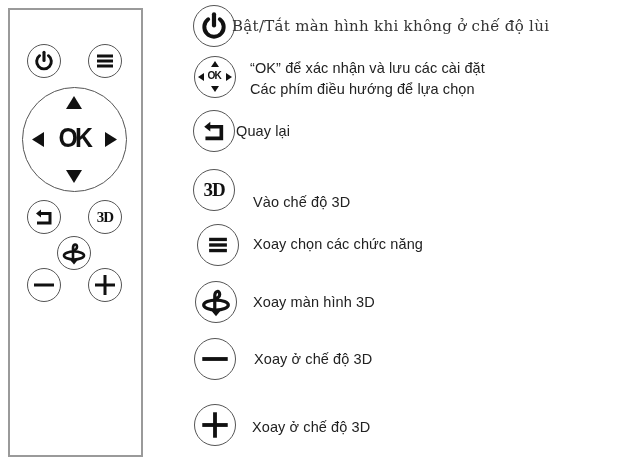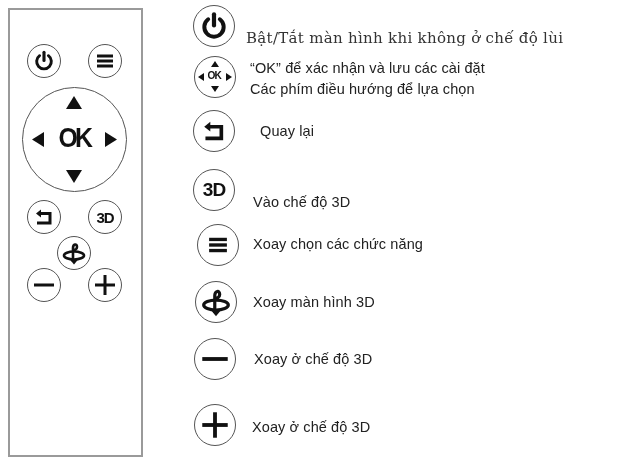--- a/index.html
+++ b/index.html
@@ -12,21 +12,21 @@
          box-sizing: border-box; display: flex; align-items: center; justify-content: center; }
   .btn svg { display: block; }
   .legend-icon { position: absolute; width: 42px; height: 42px; border: 1.6px solid #555;
                  border-radius: 50%; box-sizing: border-box; background: #fff;
                  display: flex; align-items: center; justify-content: center; }
   .label { position: absolute; font-size: 14.5px; line-height: 18px; color: #222;
            white-space: nowrap; letter-spacing: 0.1px; }
   .label.serif { font-family: "DejaVu Serif", serif; font-size: 15px; color: #333; letter-spacing: 0.3px; }
   .ok-text { font-family: "Liberation Sans", sans-serif; font-weight: bold; font-size: 27px;
              letter-spacing: -3px; transform: scaleX(0.92); color: #111; }
-  .three-d { font-family: Liberation Sans, sans-serif; font-weight: bold; color: #111;
+  .three-d { font-family: Liberation Serif, serif; font-weight: bold; color: #111;
              letter-spacing: -1px; }
 </style>
 </head>
 <body>
 
 <div class="remote"></div>
 
 <div class="btn" style="left:27px;top:44px;width:34px;height:34px;">
   <svg width="22" height="22" viewBox="0 0 24 24">
     <path d="M7.2 6.2 A8 8 0 1 0 16.8 6.2" fill="none" stroke="#111" stroke-width="3.2" stroke-linecap="round"></path>
@@ -89,21 +89,21 @@
     <rect x="9.5" y="1" width="3" height="20" fill="#111"></rect>
   </svg>
 </div>
 
 <div class="legend-icon" style="left:193px;top:5px;">
   <svg width="28" height="28" viewBox="0 0 24 24">
     <path d="M7 6.2 A8.3 8.3 0 1 0 17 6.2" fill="none" stroke="#111" stroke-width="3.4" stroke-linecap="round"></path>
     <line x1="12" y1="2" x2="12" y2="11.5" stroke="#111" stroke-width="3.6" stroke-linecap="round"></line>
   </svg>
 </div>
-<div class="label serif" style="left:246px;top:17px;margin-top:12px;">Bật/Tắt màn hình khi không ở chế độ lùi</div>
+<div class="label serif" style="left:232px;top:17px;">Bật/Tắt màn hình khi không ở chế độ lùi</div>
 
 <div class="legend-icon" style="left:194px;top:56px;">
   <svg class="abs" style="left:16px;top:4px;" width="8" height="6" viewBox="0 0 8 6">
       <polygon points="4,0 8,6 0,6" fill="#111"></polygon>
     </svg>
   <svg class="abs" style="left:16px;top:29px;" width="8" height="6" viewBox="0 0 8 6">
       <polygon points="0,0 8,0 4,6" fill="#111"></polygon>
     </svg>
   <svg class="abs" style="left:3px;top:16px;" width="6" height="8" viewBox="0 0 6 8">
       <polygon points="0,4 6,0 6,8" fill="#111"></polygon>
@@ -115,21 +115,21 @@
 </div>
 <div class="label" style="left:250px;top:59px;text-align:right;">“OK” để xác nhận và lưu các cài đặt</div>
 <div class="label" style="left:250px;top:80px;">Các phím điều hướng để lựa chọn</div>
 
 <div class="legend-icon" style="left:193px;top:110px;">
   <svg width="22" height="20" viewBox="0 0 18 16">
     <polygon points="1,4.5 6,0.5 6,8.5" fill="#111"></polygon>
     <path d="M5 4.5 H15 V14 H2" fill="none" stroke="#111" stroke-width="3"></path>
   </svg>
 </div>
-<div class="label" style="left:260px;top:122px;text-align:center;">Quay lại</div>
+<div class="label" style="left:236px;top:122px;text-align:center;">Quay lại</div>
 
 <div class="legend-icon" style="left:193px;top:169px;">
   <span class="three-d" style="font-size:19px;">3D</span>
 </div>
 <div class="label" style="left:253px;top:193px;">Vào chế độ 3D</div>
 
 <div class="legend-icon" style="left:197px;top:224px;">
   <svg width="20" height="18" viewBox="0 0 18 16">
     <rect x="1" y="1.5" width="16" height="3" fill="#111"></rect>
     <rect x="1" y="6.5" width="16" height="3" fill="#111"></rect>

